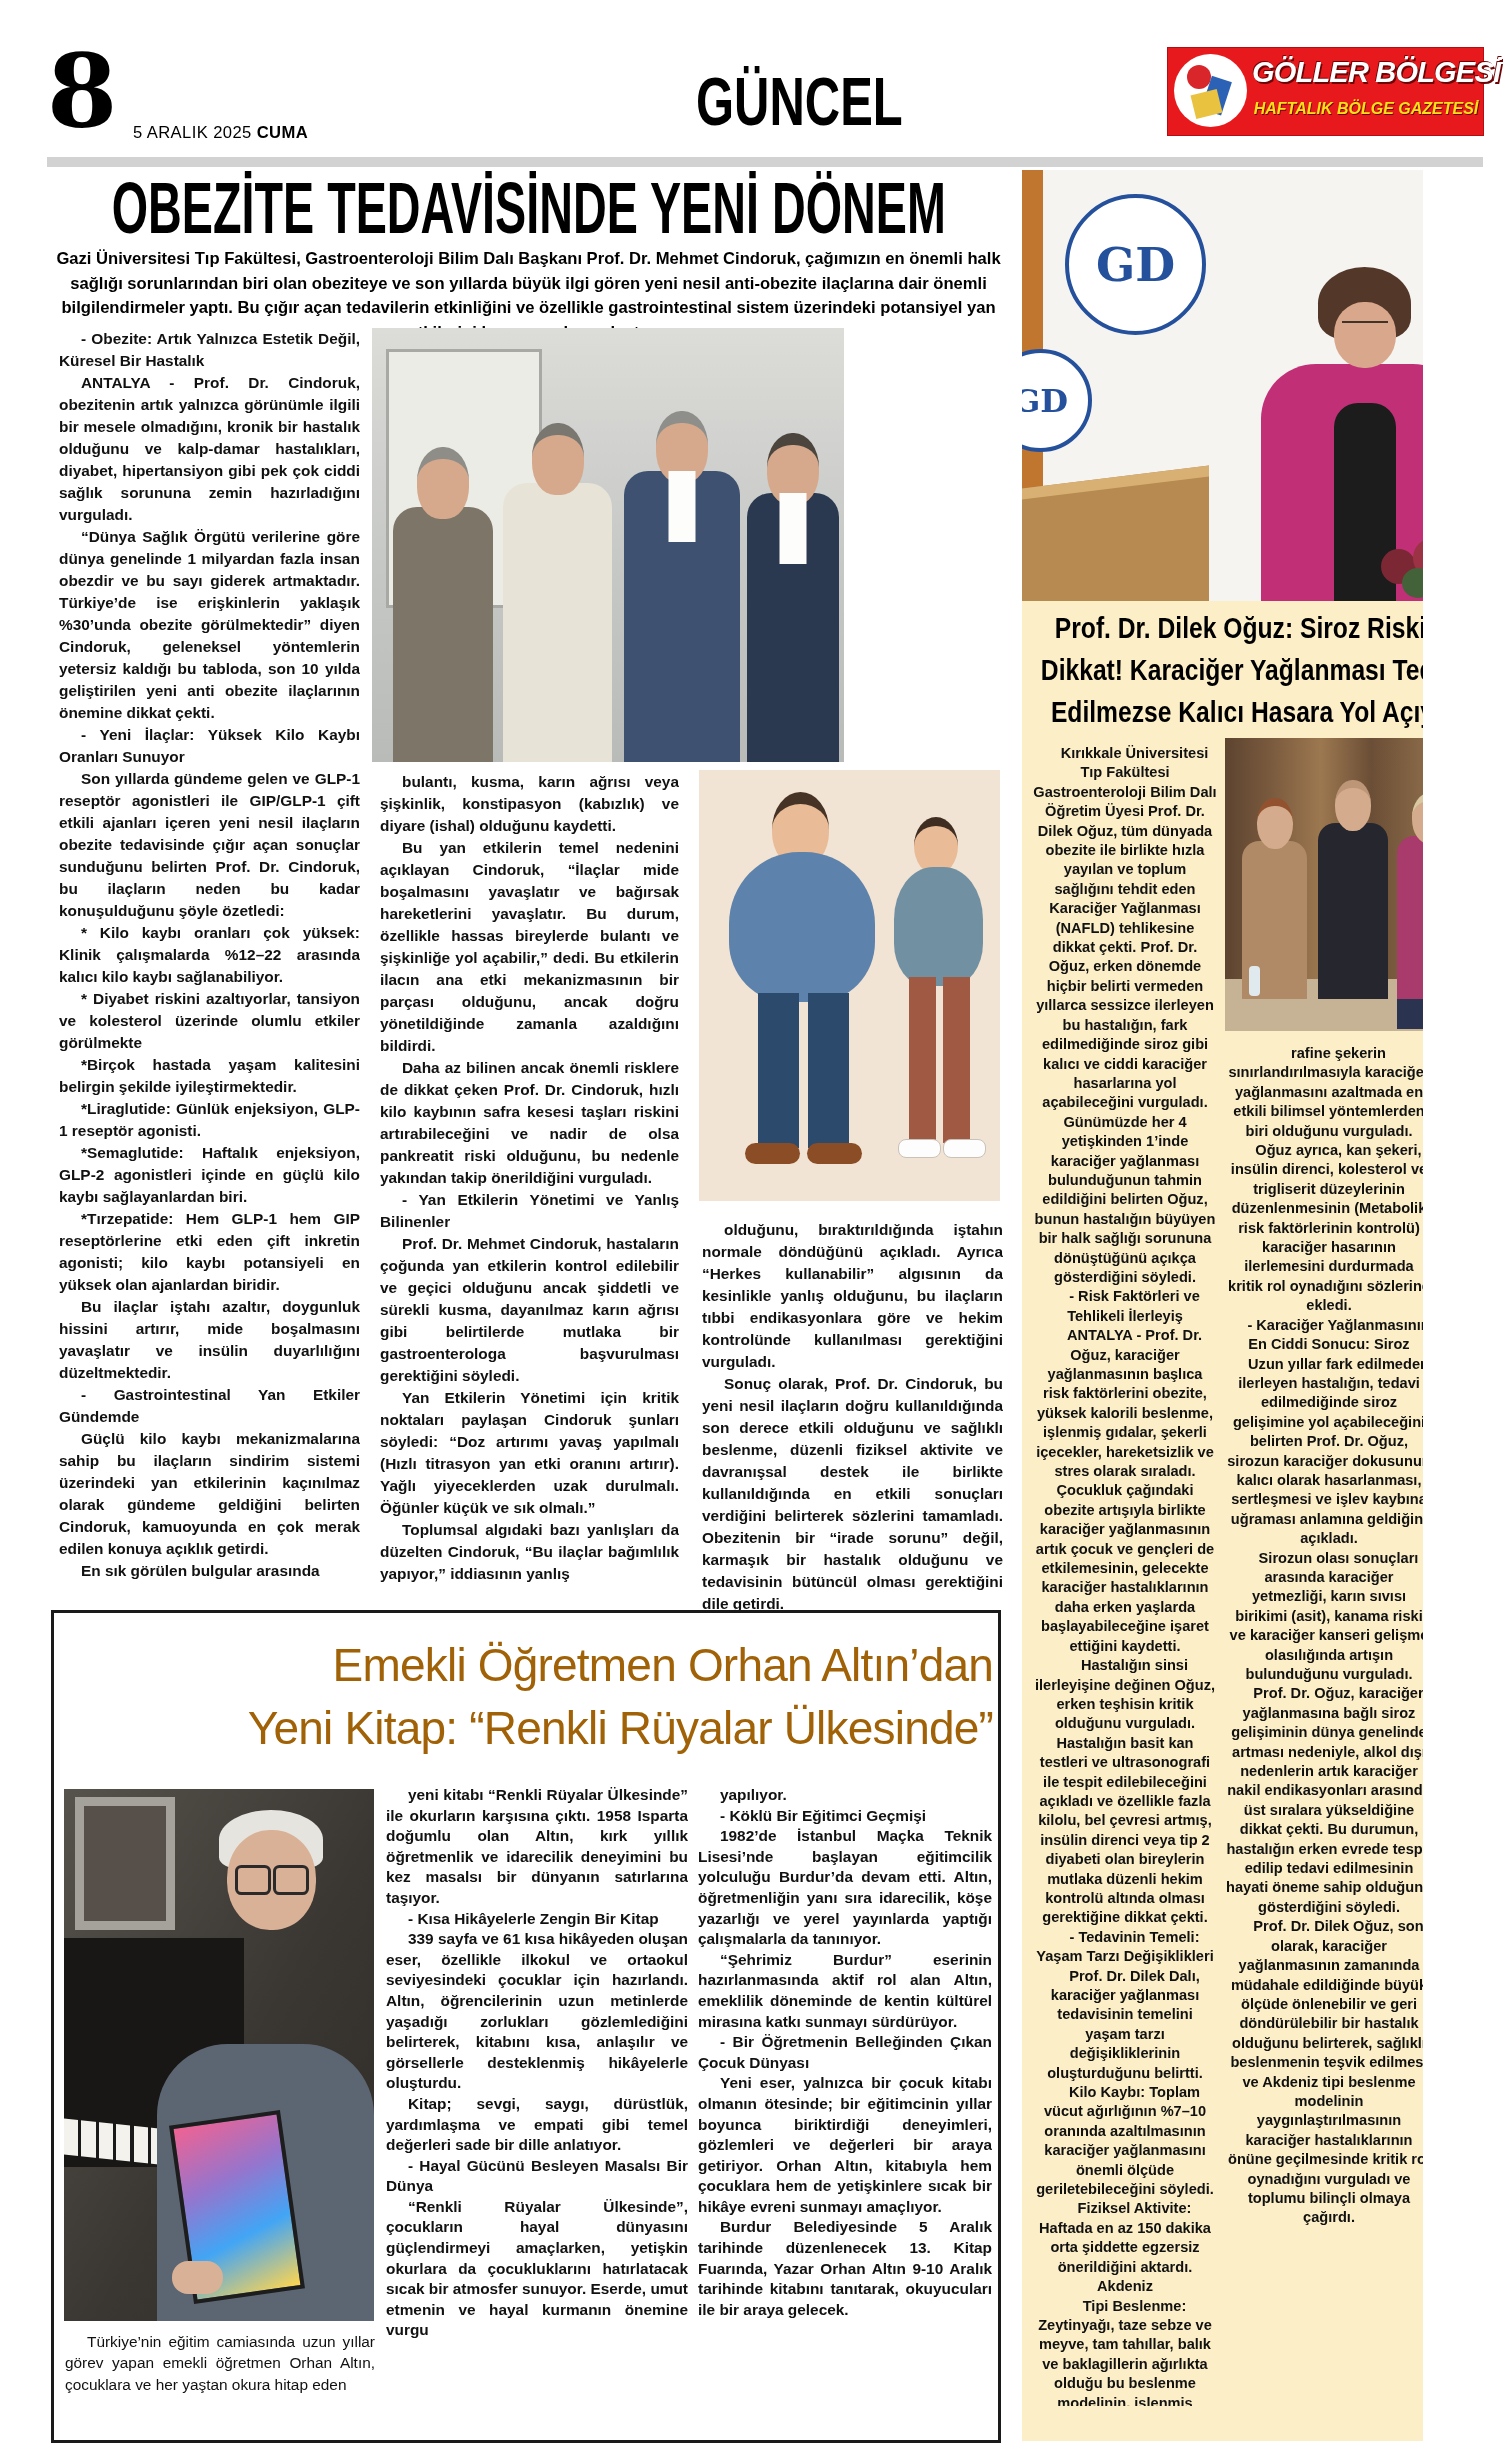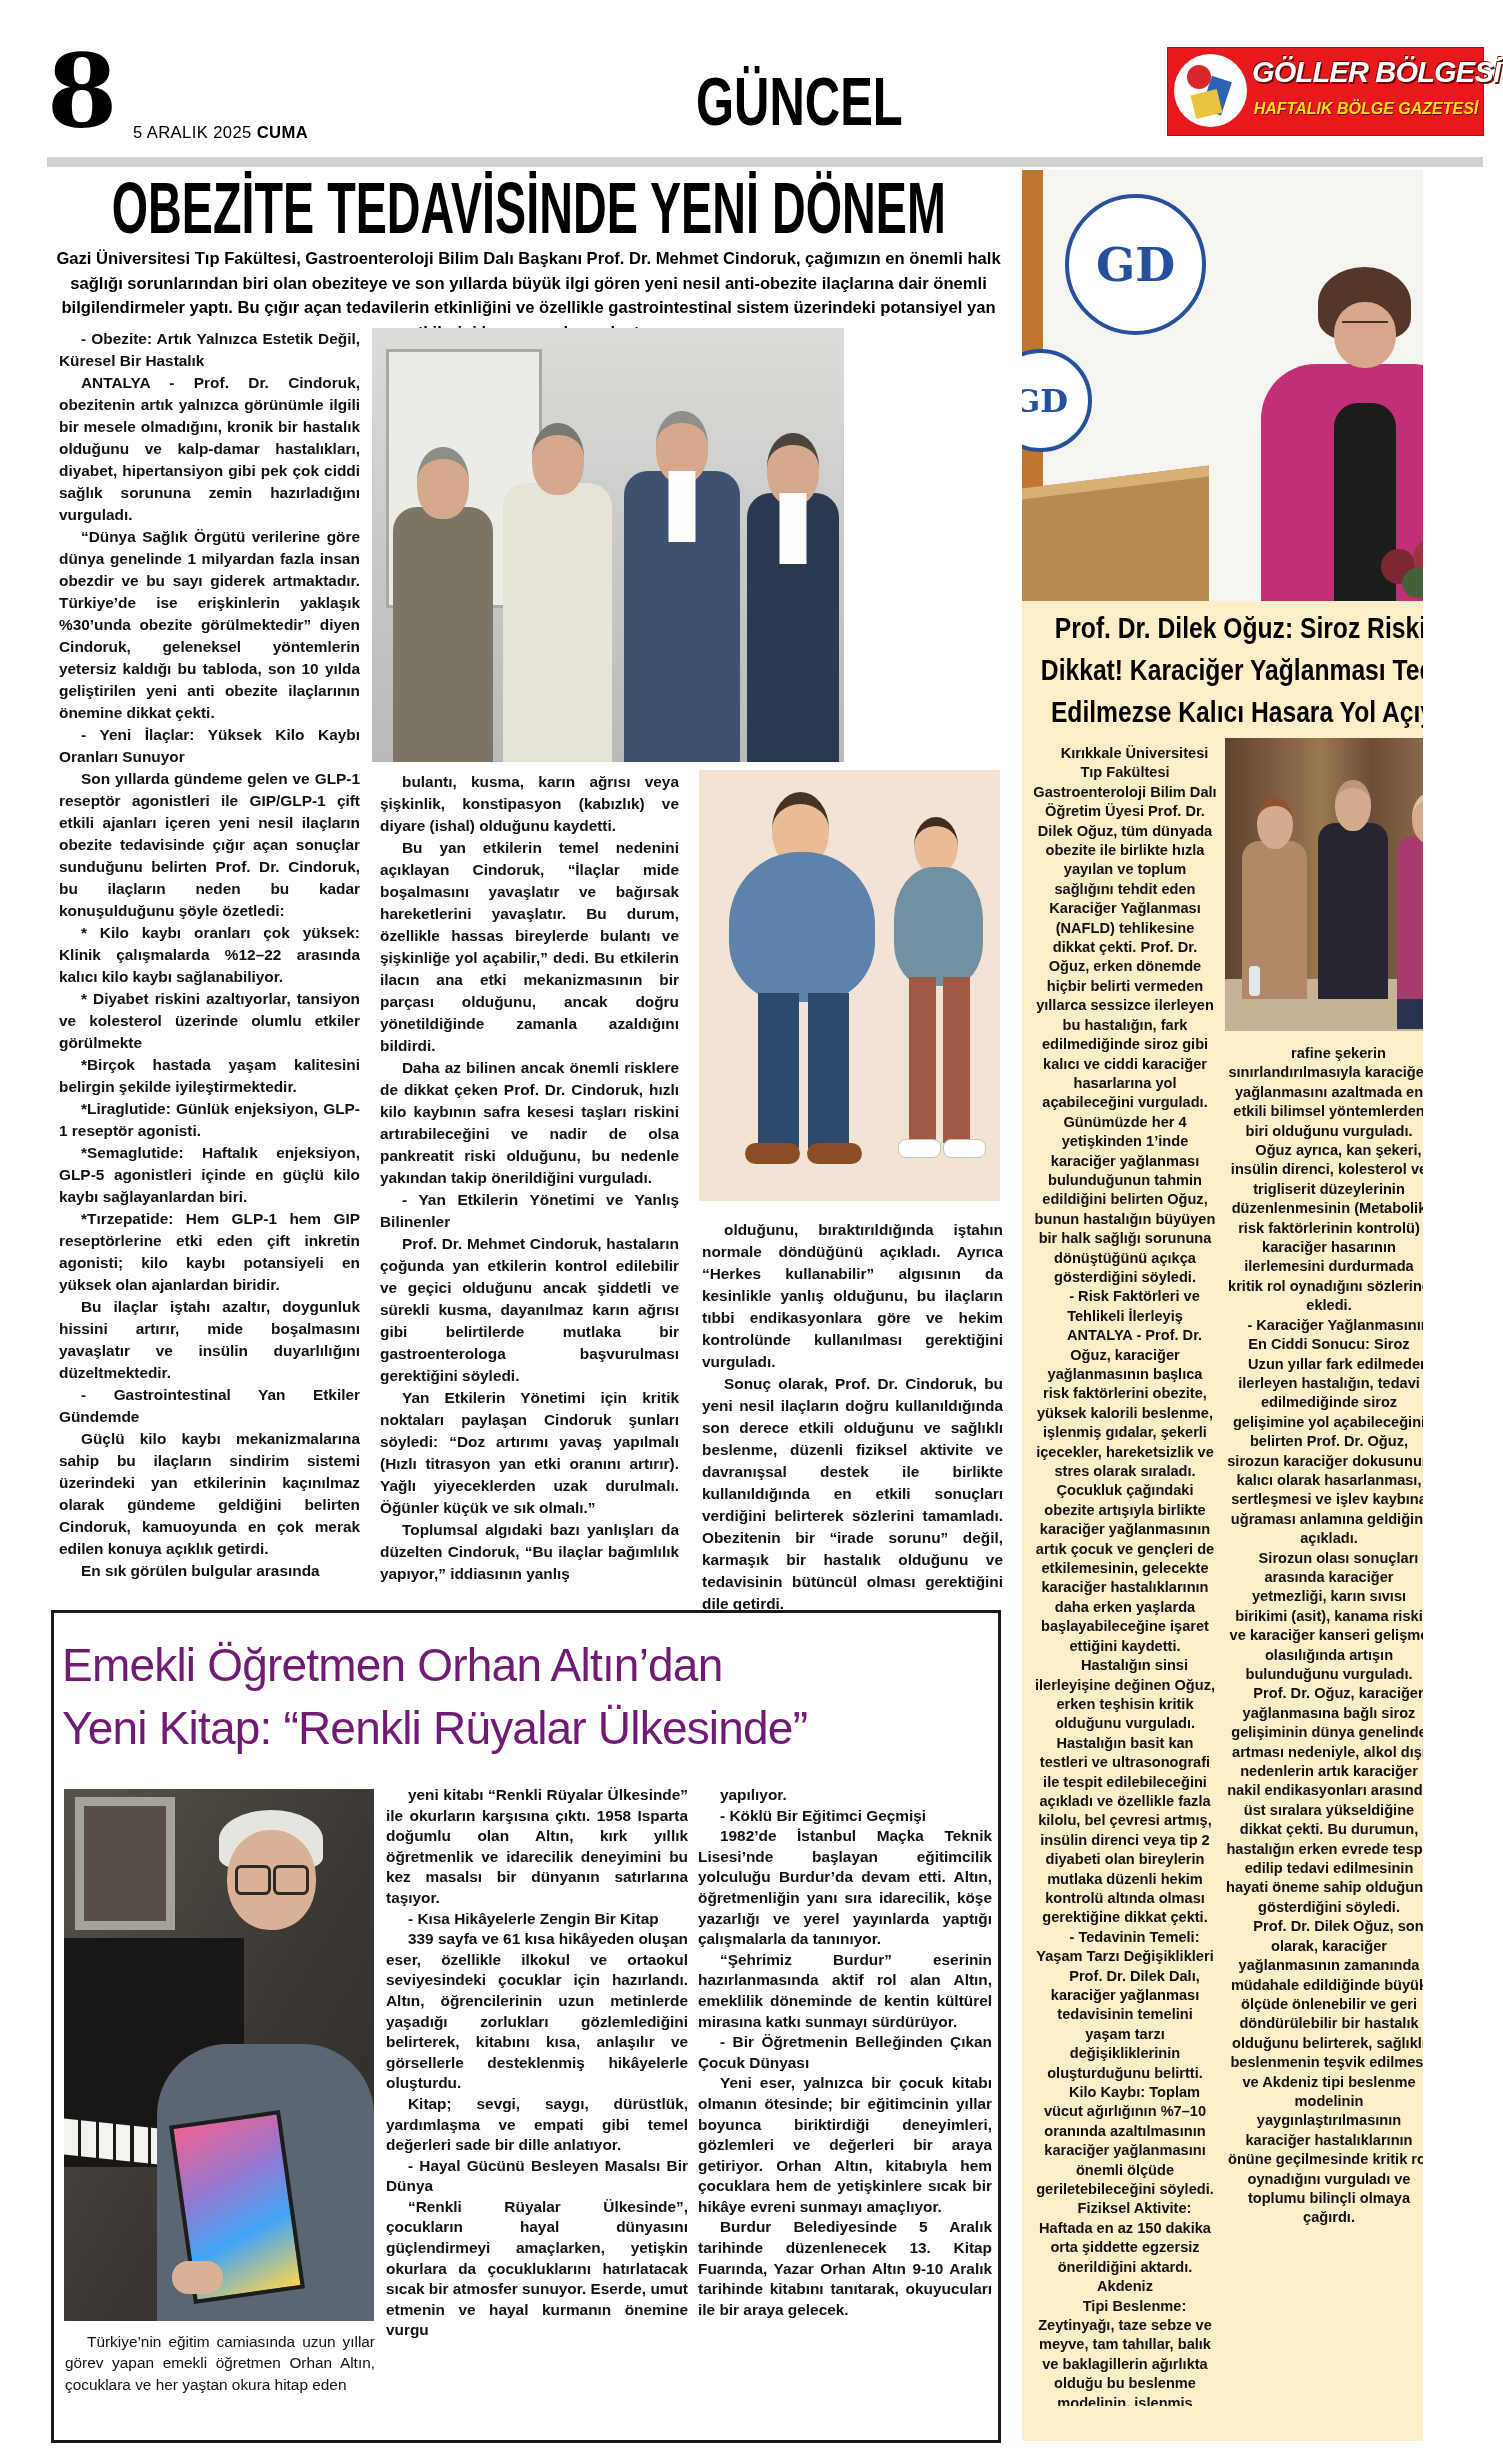--- a/index.html
+++ b/index.html
@@ -107,22 +107,22 @@
   .tr1::before{border-top-color:#93522f;}
   .tr2{left:93px;width:70px;height:176px;background:#26262e;}
   .tr2::before{border-top-color:#bd9678;}
   .tr3{left:172px;width:65px;height:163px;background:#a83a6c;}
   .tr3::before{border-top-color:#d8c9a2;}
   .tr-skirt{position:absolute;left:0;bottom:-30px;width:65px;height:30px;background:#2a3350;}
   .tr-bottle{position:absolute;left:24px;bottom:35px;width:11px;height:30px;border-radius:4px;background:#dfe9ee;}
   
   .book-box{position:absolute;left:51px;top:1610px;width:950px;height:833px;border:3.2px solid #1a1a1a;
           box-sizing:border-box;background:#fff;}
-  .book-headline{position:absolute;left:8px;top:20.6px;width:931px;text-align:left;
-          font-size:46px;line-height:63px;font-weight:400;letter-spacing:-0.8px;color:#701a75;}
+  .book-headline{position:absolute;left:8px;top:20.6px;width:931px;text-align:right;
+          font-size:46px;line-height:63px;font-weight:400;letter-spacing:-0.8px;color:#a16207;}
   .bcol{font-size:15.4px;line-height:20.6px;}
   .bcol-1{left:332px;top:172px;width:302px;height:642px;}
   .bcol-2{left:644px;top:172px;width:294px;height:642px;}
   .book-caption{position:absolute;left:11px;top:718px;width:310px;font-size:15.4px;line-height:21.4px;
           text-align:justify;text-indent:22px;}
   
   .piano-photo{position:absolute;left:10.3px;top:176px;width:310px;height:532px;overflow:hidden;
           background:linear-gradient(120deg,#56524c 0%,#3a3631 55%,#2f2c28 100%);}
   .pn-frame{position:absolute;left:11px;top:8px;width:100px;height:133px;border:9.5px solid #a5a19b;
           box-sizing:border-box;background:#57504a;}
@@ -166,21 +166,21 @@
   <div class="col ocol col-1">
       <p class="para">- Obezite: Artık Yalnızca Estetik Değil, Küresel Bir Hastalık</p>
       <p class="para">ANTALYA - Prof. Dr. Cindoruk, obezitenin artık yalnızca görünümle ilgili bir mesele olmadığını, kronik bir hastalık olduğunu ve kalp-damar hastalıkları, diyabet, hipertansiyon gibi pek çok ciddi sağlık sorununa zemin hazırladığını vurguladı.</p>
       <p class="para">“Dünya Sağlık Örgütü verilerine göre dünya genelinde 1 milyardan fazla insan obezdir ve bu sayı giderek artmaktadır. Türkiye’de ise erişkinlerin yaklaşık %30’unda obezite görülmektedir” diyen Cindoruk, geleneksel yöntemlerin yetersiz kaldığı bu tabloda, son 10 yılda geliştirilen yeni anti obezite ilaçlarının önemine dikkat çekti.</p>
       <p class="para">- Yeni İlaçlar: Yüksek Kilo Kaybı Oranları Sunuyor</p>
       <p class="para">Son yıllarda gündeme gelen ve GLP-1 reseptör agonistleri ile GIP/GLP-1 çift etkili ajanları içeren yeni nesil ilaçların obezite tedavisinde çığır açan sonuçlar sunduğunu belirten Prof. Dr. Cindoruk, bu ilaçların neden bu kadar konuşulduğunu şöyle özetledi:</p>
       <p class="para">* Kilo kaybı oranları çok yüksek: Klinik çalışmalarda %12–22 arasında kalıcı kilo kaybı sağlanabiliyor.</p>
       <p class="para">* Diyabet riskini azaltıyorlar, tansiyon ve kolesterol üzerinde olumlu etkiler görülmekte</p>
       <p class="para">*Birçok hastada yaşam kalitesini belirgin şekilde iyileştirmektedir.</p>
       <p class="para">*Liraglutide: Günlük enjeksiyon, GLP-1 reseptör agonisti.</p>
-      <p class="para">*Semaglutide: Haftalık enjeksiyon, GLP-5 agonistleri içinde en güçlü kilo kaybı sağlayanlardan biri.</p>
+      <p class="para">*Semaglutide: Haftalık enjeksiyon, GLP-2 agonistleri içinde en güçlü kilo kaybı sağlayanlardan biri.</p>
       <p class="para">*Tırzepatide: Hem GLP-1 hem GIP reseptörlerine etki eden çift inkretin agonisti; kilo kaybı potansiyeli en yüksek olan ajanlardan biridir.</p>
       <p class="para">Bu ilaçlar iştahı azaltır, doygunluk hissini artırır, mide boşalmasını yavaşlatır ve insülin duyarlılığını düzeltmektedir.</p>
       <p class="para">- Gastrointestinal Yan Etkiler Gündemde</p>
       <p class="para">Güçlü kilo kaybı mekanizmalarına sahip bu ilaçların sindirim sistemi üzerindeki yan etkilerinin kaçınılmaz olarak gündeme geldiğini belirten Cindoruk, kamuoyunda en çok merak edilen konuya açıklık getirdi.</p>
       <p class="para">En sık görülen bulgular arasında</p>
     </div>
 
   <div class="group-photo">
     <div class="g-screen"></div>
     <div class="person gp1"></div>

